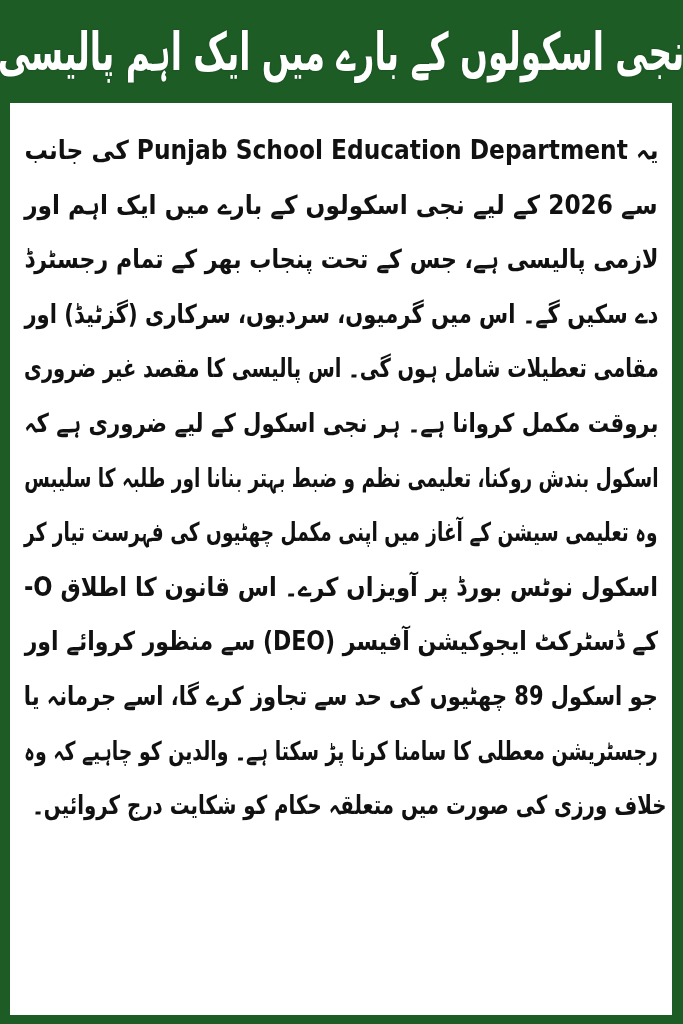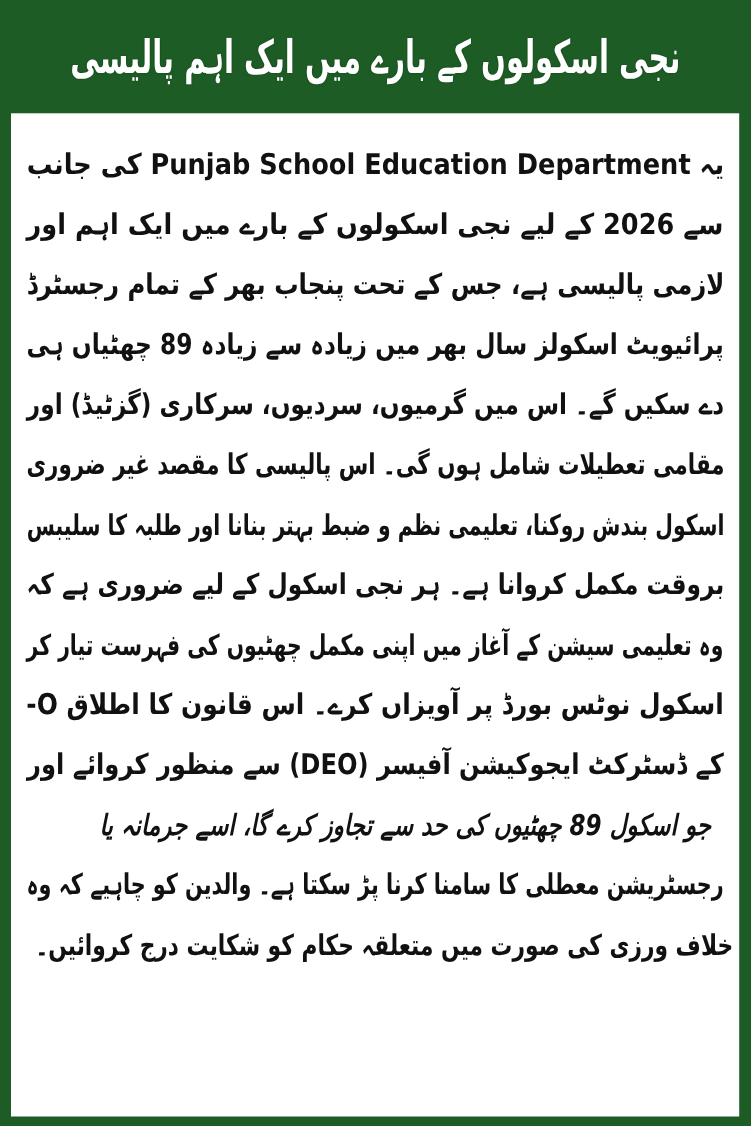--- a/index.html
+++ b/index.html
@@ -20,21 +20,21 @@
       top: 0;
       width: 683px;
       height: 103px;
       display: flex;
       align-items: center;
       justify-content: center;
       direction: rtl;
       color: #ffffff;
       font-family: "DejaVu Sans", sans-serif;
       font-weight: bold;
-      font-size: 42px;
+      font-size: 52px;
       line-height: 1;
       letter-spacing: 0;
       text-shadow: 0 0 2px #0d3d14;
       white-space: nowrap;
     }
     .panel {
       position: absolute;
       left: 10px;
       top: 103px;
       width: 662px;
@@ -75,44 +75,41 @@
     <span class="body-line" style="display: flex; text-align: center; text-align-last: center; justify-content: center;">
         <span style="white-space: nowrap; display: inline-block; transform: scaleX(0.897); transform-origin: center center; width: 707px;">یہ Punjab School Education Department کی جانب</span>
       </span>
     <span class="body-line" style="display: flex; text-align: center; text-align-last: center; justify-content: center;">
         <span style="white-space: nowrap; display: inline-block; transform: scaleX(0.895); transform-origin: center center; width: 708px;">سے 2026 کے لیے نجی اسکولوں کے بارے میں ایک اہم اور</span>
       </span>
     <span class="body-line" style="display: flex; text-align: center; text-align-last: center; justify-content: center;">
         <span style="white-space: nowrap; display: inline-block; transform: scaleX(0.851); transform-origin: center center; width: 745px;">لازمی پالیسی ہے، جس کے تحت پنجاب بھر کے تمام رجسٹرڈ</span>
       </span>
     <span class="body-line" style="display: flex; text-align: center; text-align-last: center; justify-content: center;">
-        <span style="white-space: nowrap; display: inline-block; transform: scaleX(0.817); transform-origin: center center; width: 776px;">پرائیویٹ اسکولز سال بھر میں زیادہ سے زیادہ 89 چھٹیاں ہی</span>
-      </span>
-    <span class="body-line" style="display: flex; text-align: center; text-align-last: center; justify-content: center;">
         <span style="white-space: nowrap; display: inline-block; transform: scaleX(0.812); transform-origin: center center; width: 781px;">دے سکیں گے۔ اس میں گرمیوں، سردیوں، سرکاری (گزٹیڈ) اور</span>
       </span>
     <span class="body-line" style="display: flex; text-align: right; text-align-last: center; justify-content: center;">
         <span style="white-space: nowrap; display: inline-block; transform: scaleX(0.749); transform-origin: center center; width: 847px;">مقامی تعطیلات شامل ہوں گی۔ اس پالیسی کا مقصد غیر ضروری</span>
       </span>
     <span class="body-line" style="display: flex; text-align: center; text-align-last: center; justify-content: center;">
-        <span style="white-space: nowrap; display: inline-block; transform: scaleX(0.712); transform-origin: center center; width: 891px;">اسکول بندش روکنا، تعلیمی نظم و ضبط بہتر بنانا اور طلبہ کا سلیبس</span>
+        <span style="white-space: nowrap; display: inline-block; transform: scaleX(0.816); transform-origin: center center; width: 777px;">بروقت مکمل کروانا ہے۔ ہر نجی اسکول کے لیے ضروری ہے کہ</span>
       </span>
     <span class="body-line" style="display: flex; text-align: center; text-align-last: center; justify-content: center;">
-        <span style="white-space: nowrap; display: inline-block; transform: scaleX(0.816); transform-origin: center center; width: 777px;">بروقت مکمل کروانا ہے۔ ہر نجی اسکول کے لیے ضروری ہے کہ</span>
+        <span style="white-space: nowrap; display: inline-block; transform: scaleX(0.712); transform-origin: center center; width: 891px;">اسکول بندش روکنا، تعلیمی نظم و ضبط بہتر بنانا اور طلبہ کا سلیبس</span>
       </span>
     <span class="body-line" style="display: flex; text-align: center; text-align-last: center; justify-content: center;">
         <span style="white-space: nowrap; display: inline-block; transform: scaleX(0.712); transform-origin: center center; width: 890px;">وہ تعلیمی سیشن کے آغاز میں اپنی مکمل چھٹیوں کی فہرست تیار کر</span>
       </span>
     <span class="body-line" style="display: flex; text-align: center; text-align-last: center; justify-content: center;">
         <span style="white-space: nowrap; display: inline-block; transform: scaleX(0.871); transform-origin: center center; width: 728px;">اسکول نوٹس بورڈ پر آویزاں کرے۔ اس قانون کا اطلاق O-</span>
       </span>
     <span class="body-line" style="display: flex; text-align: center; text-align-last: center; justify-content: center;">
         <span style="white-space: nowrap; display: inline-block; transform: scaleX(0.846); transform-origin: center center; width: 749px;">کے ڈسٹرکٹ ایجوکیشن آفیسر (DEO) سے منظور کروائے اور</span>
       </span>
-    <span class="body-line" style="display: flex; text-align: center; text-align-last: center; justify-content: flex-end; font-style: italic;">
+    <span class="body-line" style="display: flex; text-align: center; text-align-last: center; justify-content: center;">
         <span style="white-space: nowrap; display: inline-block; transform: scaleX(0.807); transform-origin: center center; width: 786px;">جو اسکول 89 چھٹیوں کی حد سے تجاوز کرے گا، اسے جرمانہ یا</span>
       </span>
     <span class="body-line" style="display: flex; text-align: left; text-align-last: center; justify-content: center;">
         <span style="white-space: nowrap; display: inline-block; transform: scaleX(0.725); transform-origin: center center; width: 874px;">رجسٹریشن معطلی کا سامنا کرنا پڑ سکتا ہے۔ والدین کو چاہیے کہ وہ</span>
       </span>
     <span class="body-line last" style="display: flex; text-align-last: center; justify-content: center; margin-left: 17px;">
         <span style="white-space: nowrap; display: inline-block; transform: scaleX(0.761); transform-origin: center center; width: 833px;">خلاف ورزی کی صورت میں متعلقہ حکام کو شکایت درج کروائیں۔</span>
       </span>
   </p>
 </div>

